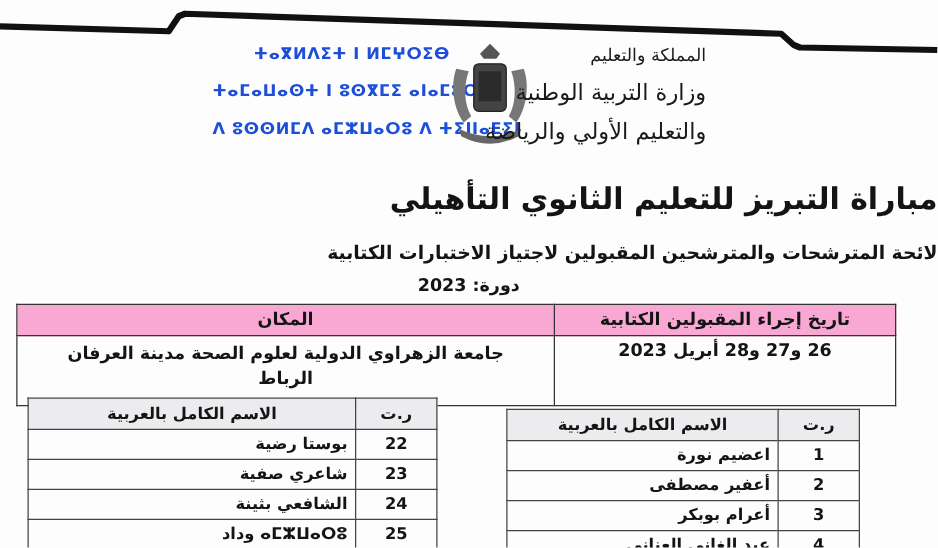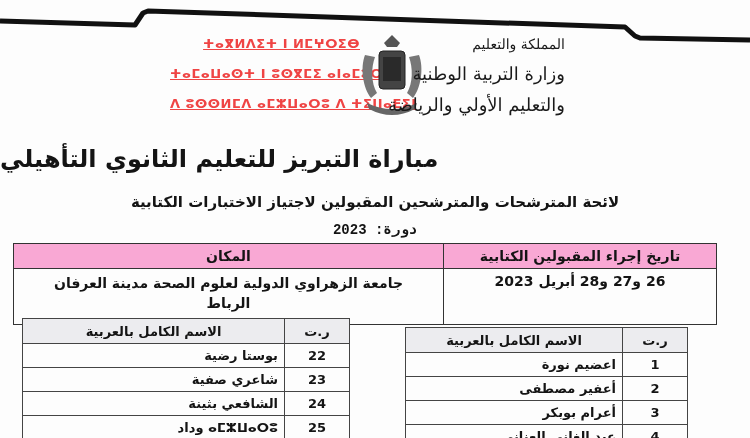--- a/index.html
+++ b/index.html
@@ -4,38 +4,38 @@
 <style>
   html, body { margin:0; padding:0; }
   body {
     width:750px; height:438px; overflow:hidden; background:#fdfdfd;
     font-family:"DejaVu Sans", sans-serif; color:#141414; position:relative;
   }
   .topline { position:absolute; left:0; top:0; width:750px; height:45px; }
   .tifinagh {
     position:absolute; left:170px; width:190px; text-align:right;
     font-family:"DejaVu Sans", sans-serif; font-size:13px; font-weight:bold;
-    letter-spacing:0.5px; color:#ef4444; white-space:nowrap;text-decoration:underline;
+    letter-spacing:0.5px; color:#1d4ed8; white-space:nowrap;
   }
   .arabic-head {
     position:absolute; right:185px; direction:rtl; text-align:right;
     font-family:"DejaVu Serif", serif; color:#1a1a1a; white-space:nowrap;
   }
   .emblem { position:absolute; left:357px; top:33px; width:70px; height:90px; }
   .title {
-    position:absolute; left:0; width:750px; top:145px; text-align:left; direction:rtl;
+    position:absolute; left:0; width:750px; top:145px; text-align:right; direction:rtl;
     font-size:24px; font-weight:bold;
   }
   .subtitle {
-    position:absolute; left:0; width:750px; top:193px; text-align:center; direction:rtl;
+    position:absolute; left:0; width:750px; top:193px; direction:rtl;
     font-size:15px; font-weight:bold;
   }
   .session {
     position:absolute; left:0; width:750px; top:221px; text-align:center; direction:rtl;
-    font-size:14px; font-weight:bold;font-family:Liberation Mono, monospace;
+    font-size:14px; font-weight:bold;
   }
   table { border-collapse:collapse; position:absolute; direction:rtl; }
   .info-table { left:13px; top:243px; width:704px; }
   .info-table th, .info-table td { border:1.5px solid #333; font-weight:bold; }
   .info-table th { background:#f9a8d4; height:22px; font-size:14px; text-align:center; }
   .info-table td { height:50px; vertical-align:top; font-size:14px; padding-top:4px; }
   .info-table .date-cell { text-align:center; width:270px; }
   .info-table .loc-cell { text-align:center; line-height:20px; }
   .list-table th, .list-table td { border:1.2px solid #444; font-size:13px; }
   .list-table th { background:#ececef; height:22px; font-weight:bold; }

